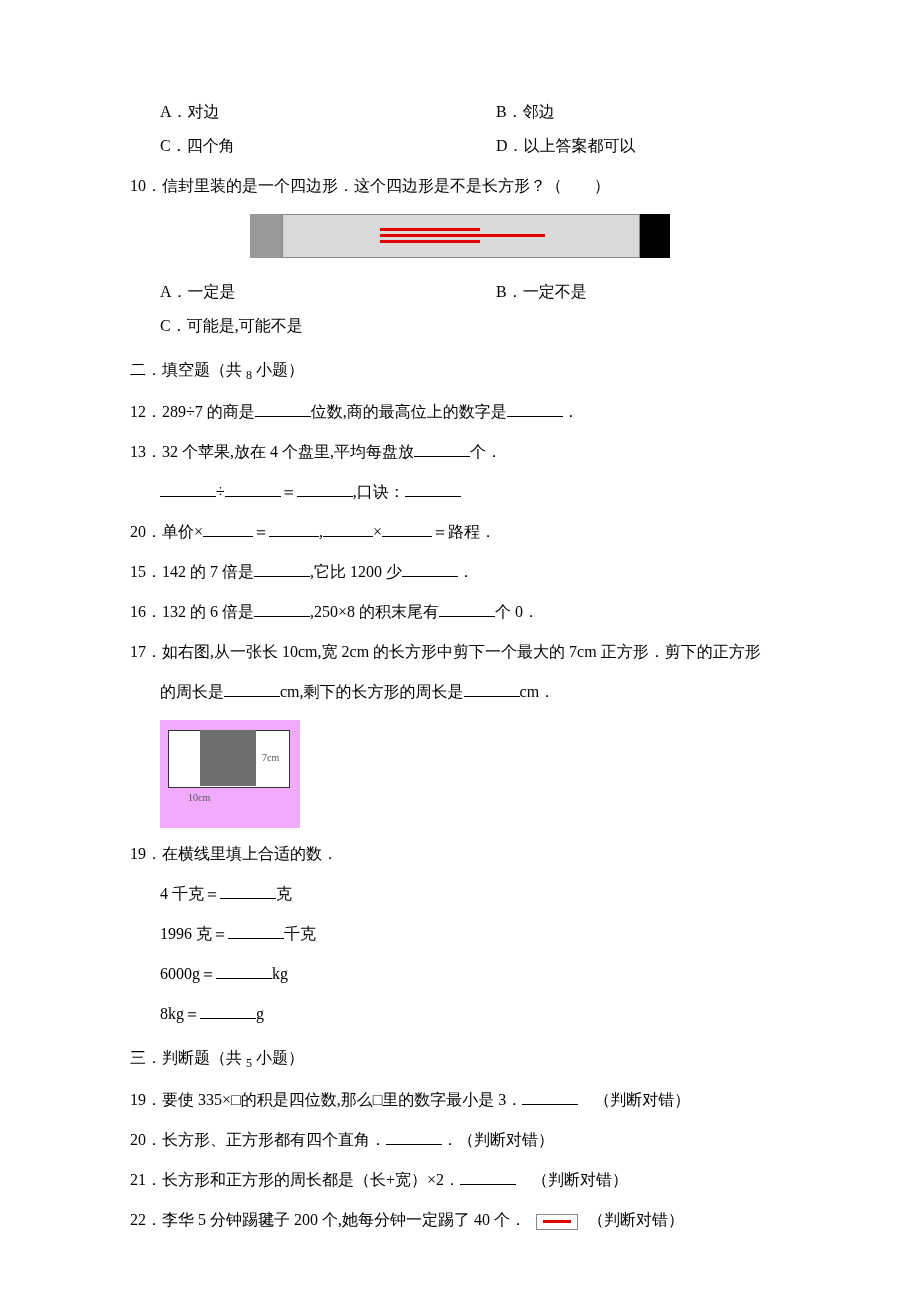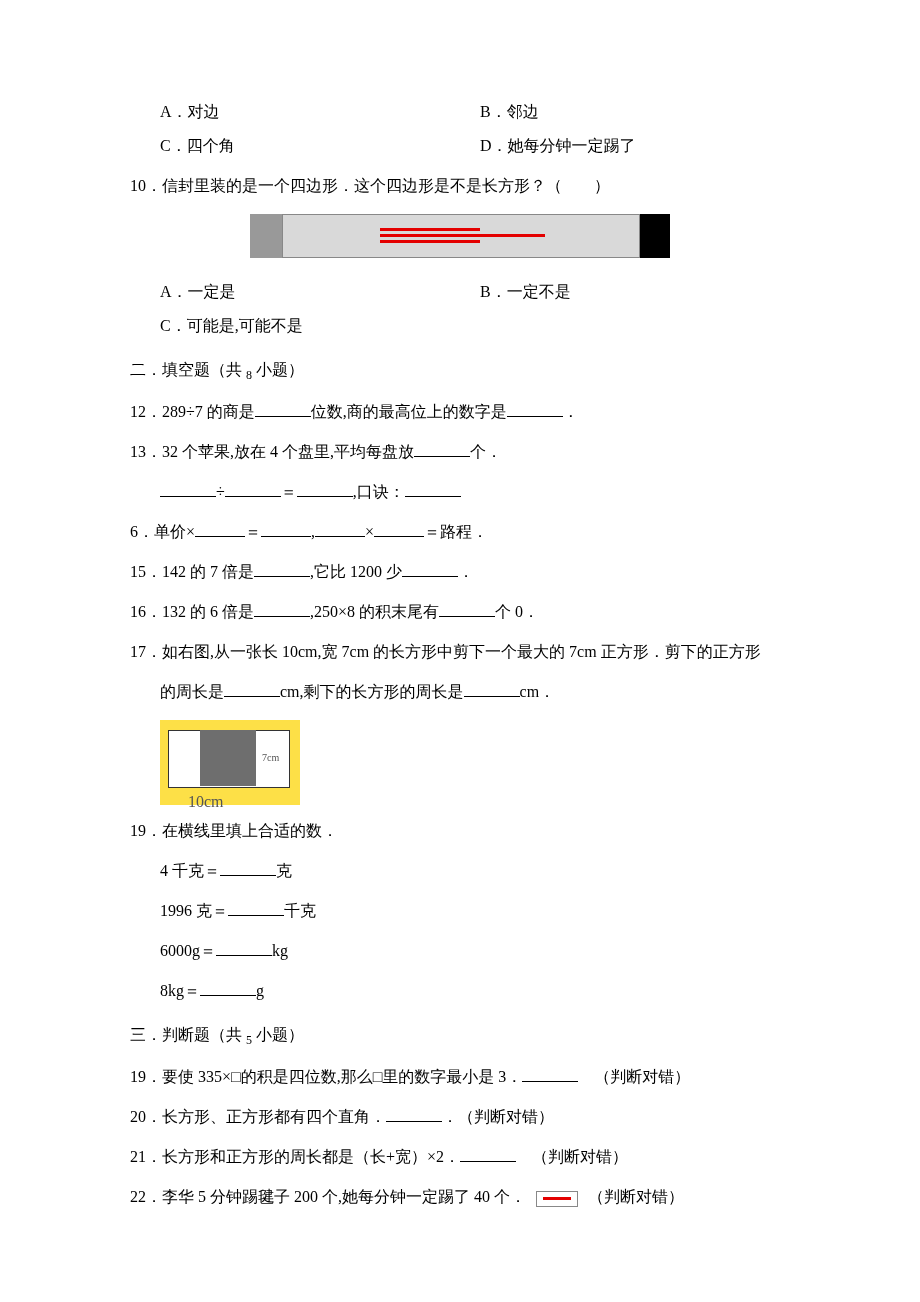--- a/index.html
+++ b/index.html
@@ -17,21 +17,21 @@
     margin: 0 auto;
     padding: 100px 130px 80px 130px;
     box-sizing: border-box;
     position: relative;
   }
   .line {
     margin: 0 0 16px 0;
   }
   .opt-row {
     display: flex;
-    gap: 0;
+    gap: 16px;
     margin: 0 0 10px 0;
   }
   .q-indent { padding-left: 30px; }
   .opt-left { flex: 0 0 320px; }
   .opt-right { flex: 0 0 320px; }
   .blank {
     display: inline-block;
     border-bottom: 1px solid #000;
     min-width: 56px;
     height: 1em;
@@ -47,26 +47,26 @@
     width: 420px; height: 44px; position: relative;
   }
   .env-left { position:absolute; left:0; top:0; width:32px; height:44px; background:#999; }
   .env-body { position:absolute; left:32px; top:0; right:30px; height:44px; background:#d9d9d9; border:1px solid #888; box-sizing:border-box; }
   .env-right { position:absolute; right:0; top:0; width:30px; height:44px; background:#000; }
   .env-red1 { position:absolute; left:130px; top:14px; width:100px; height:3px; background:#e40000; }
   .env-red2 { position:absolute; left:130px; top:20px; width:165px; height:3px; background:#e40000; }
   .env-red3 { position:absolute; left:130px; top:26px; width:100px; height:3px; background:#e40000; }
 
   .rect-fig {
-    width: 140px; height: 85px; background:#fde047; position:relative; margin: 6px 0 14px 30px;
+    width: 140px; height: 108px; background:#f0abfc; position:relative; margin: 6px 0 14px 30px;
   }
   .rect-outer { position:absolute; left:8px; top:10px; width:120px; height:56px; border:1px solid #333; background:#fff; }
   .rect-sq { position:absolute; left:40px; top:10px; width:56px; height:56px; background:#6e6e6e; }
   .rect-7cm { position:absolute; left:102px; top:30px; font-size:10px; color:#555; }
-  .rect-10cm { position:absolute; left:28px; top:70px; font-size:16px; color:#555; }
+  .rect-10cm { position:absolute; left:28px; top:70px; font-size:10px; color:#555; }
 
   .tf-row { margin-bottom: 16px; }
   .mini-red {
     display:inline-block; vertical-align:middle; width:40px; height:14px;
     border:1px solid #888; position:relative; margin: 0 6px;
   }
   .mini-red::before {
     content:""; position:absolute; left:6px; right:6px; top:5px; height:3px; background:#e40000;
   }
 </style>
@@ -74,21 +74,21 @@
 <body>
 
 <div class="page">
 
   <div class="opt-row q-indent">
     <div class="opt-left">A．对边</div>
     <div class="opt-right">B．邻边</div>
   </div>
   <div class="opt-row q-indent" style="margin-bottom:16px;">
     <div class="opt-left">C．四个角</div>
-    <div class="opt-right">D．她每分钟一定踢了</div>
+    <div class="opt-right">D．以上答案都可以</div>
   </div>
 
   <div class="line">10．信封里装的是一个四边形．这个四边形是不是长方形？（　　）</div>
   <div class="envelope-wrap">
     <div class="envelope">
       <div class="env-body"></div>
       <div class="env-left"></div>
       <div class="env-right"></div>
       <div class="env-red1"></div>
       <div class="env-red2"></div>
@@ -113,33 +113,33 @@
   </div>
 
   <div class="line">
     <span>13．32 个苹果,放在 4 个盘里,平均每盘放</span><span class="blank"></span><span>个．</span>
   </div>
   <div class="line q-indent">
     <span class="blank"></span><span>÷</span><span class="blank"></span><span>＝</span><span class="blank"></span><span>,口诀：</span><span class="blank"></span>
   </div>
 
   <div class="line">
-    <span>6．单价×</span><span class="blank blank-s"></span><span>＝</span><span class="blank blank-s"></span><span>,</span><span class="blank blank-s"></span><span>×</span><span class="blank blank-s"></span><span>＝路程．</span>
+    <span>20．单价×</span><span class="blank blank-s"></span><span>＝</span><span class="blank blank-s"></span><span>,</span><span class="blank blank-s"></span><span>×</span><span class="blank blank-s"></span><span>＝路程．</span>
   </div>
 
   <div class="line">
     <span>15．142 的 7 倍是</span><span class="blank"></span><span>,它比 1200 少</span><span class="blank"></span><span>．</span>
   </div>
 
   <div class="line">
     <span>16．132 的 6 倍是</span><span class="blank"></span><span>,250×8 的积末尾有</span><span class="blank"></span><span>个 0．</span>
   </div>
 
   <div class="line">
-    <span>17．如右图,从一张长 10</span><span class="italic">cm</span><span>,宽 7</span><span class="italic">cm</span><span> 的长方形中剪下一个最大的 7</span><span class="italic">cm</span><span> 正方形．剪下的正方形</span>
+    <span>17．如右图,从一张长 10</span><span class="italic">cm</span><span>,宽 2</span><span class="italic">cm</span><span> 的长方形中剪下一个最大的 7</span><span class="italic">cm</span><span> 正方形．剪下的正方形</span>
   </div>
   <div class="line q-indent">
     <span>的周长是</span><span class="blank"></span><span class="italic">cm</span><span>,剩下的长方形的周长是</span><span class="blank"></span><span class="italic">cm</span><span>．</span>
   </div>
   <div class="rect-fig">
     <div class="rect-outer"></div>
     <div class="rect-sq"></div>
     <div class="rect-7cm">7cm</div>
     <div class="rect-10cm">10cm</div>
   </div>

